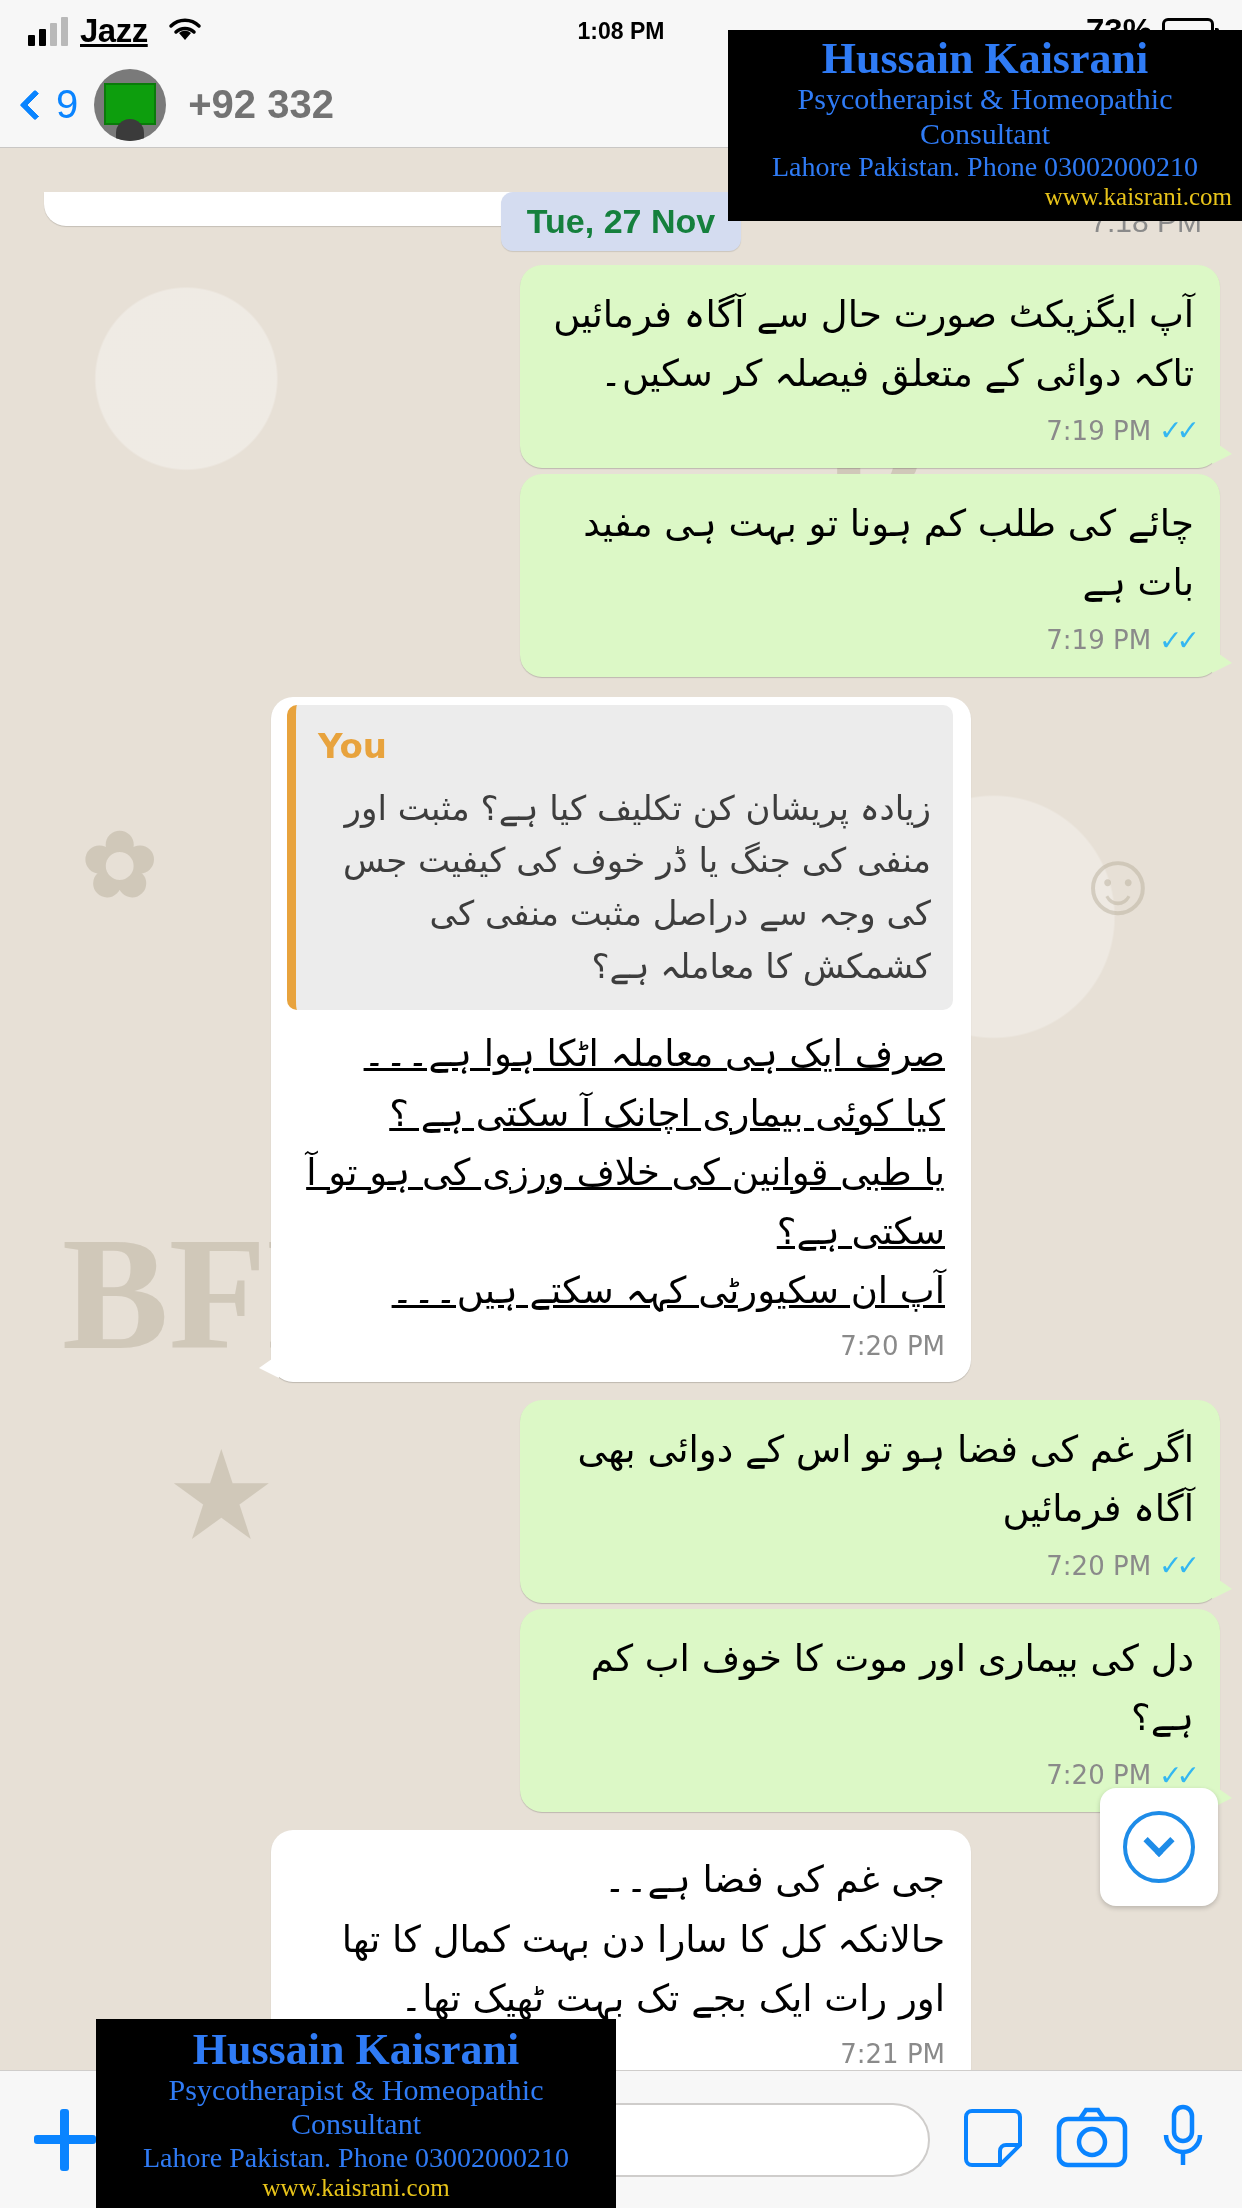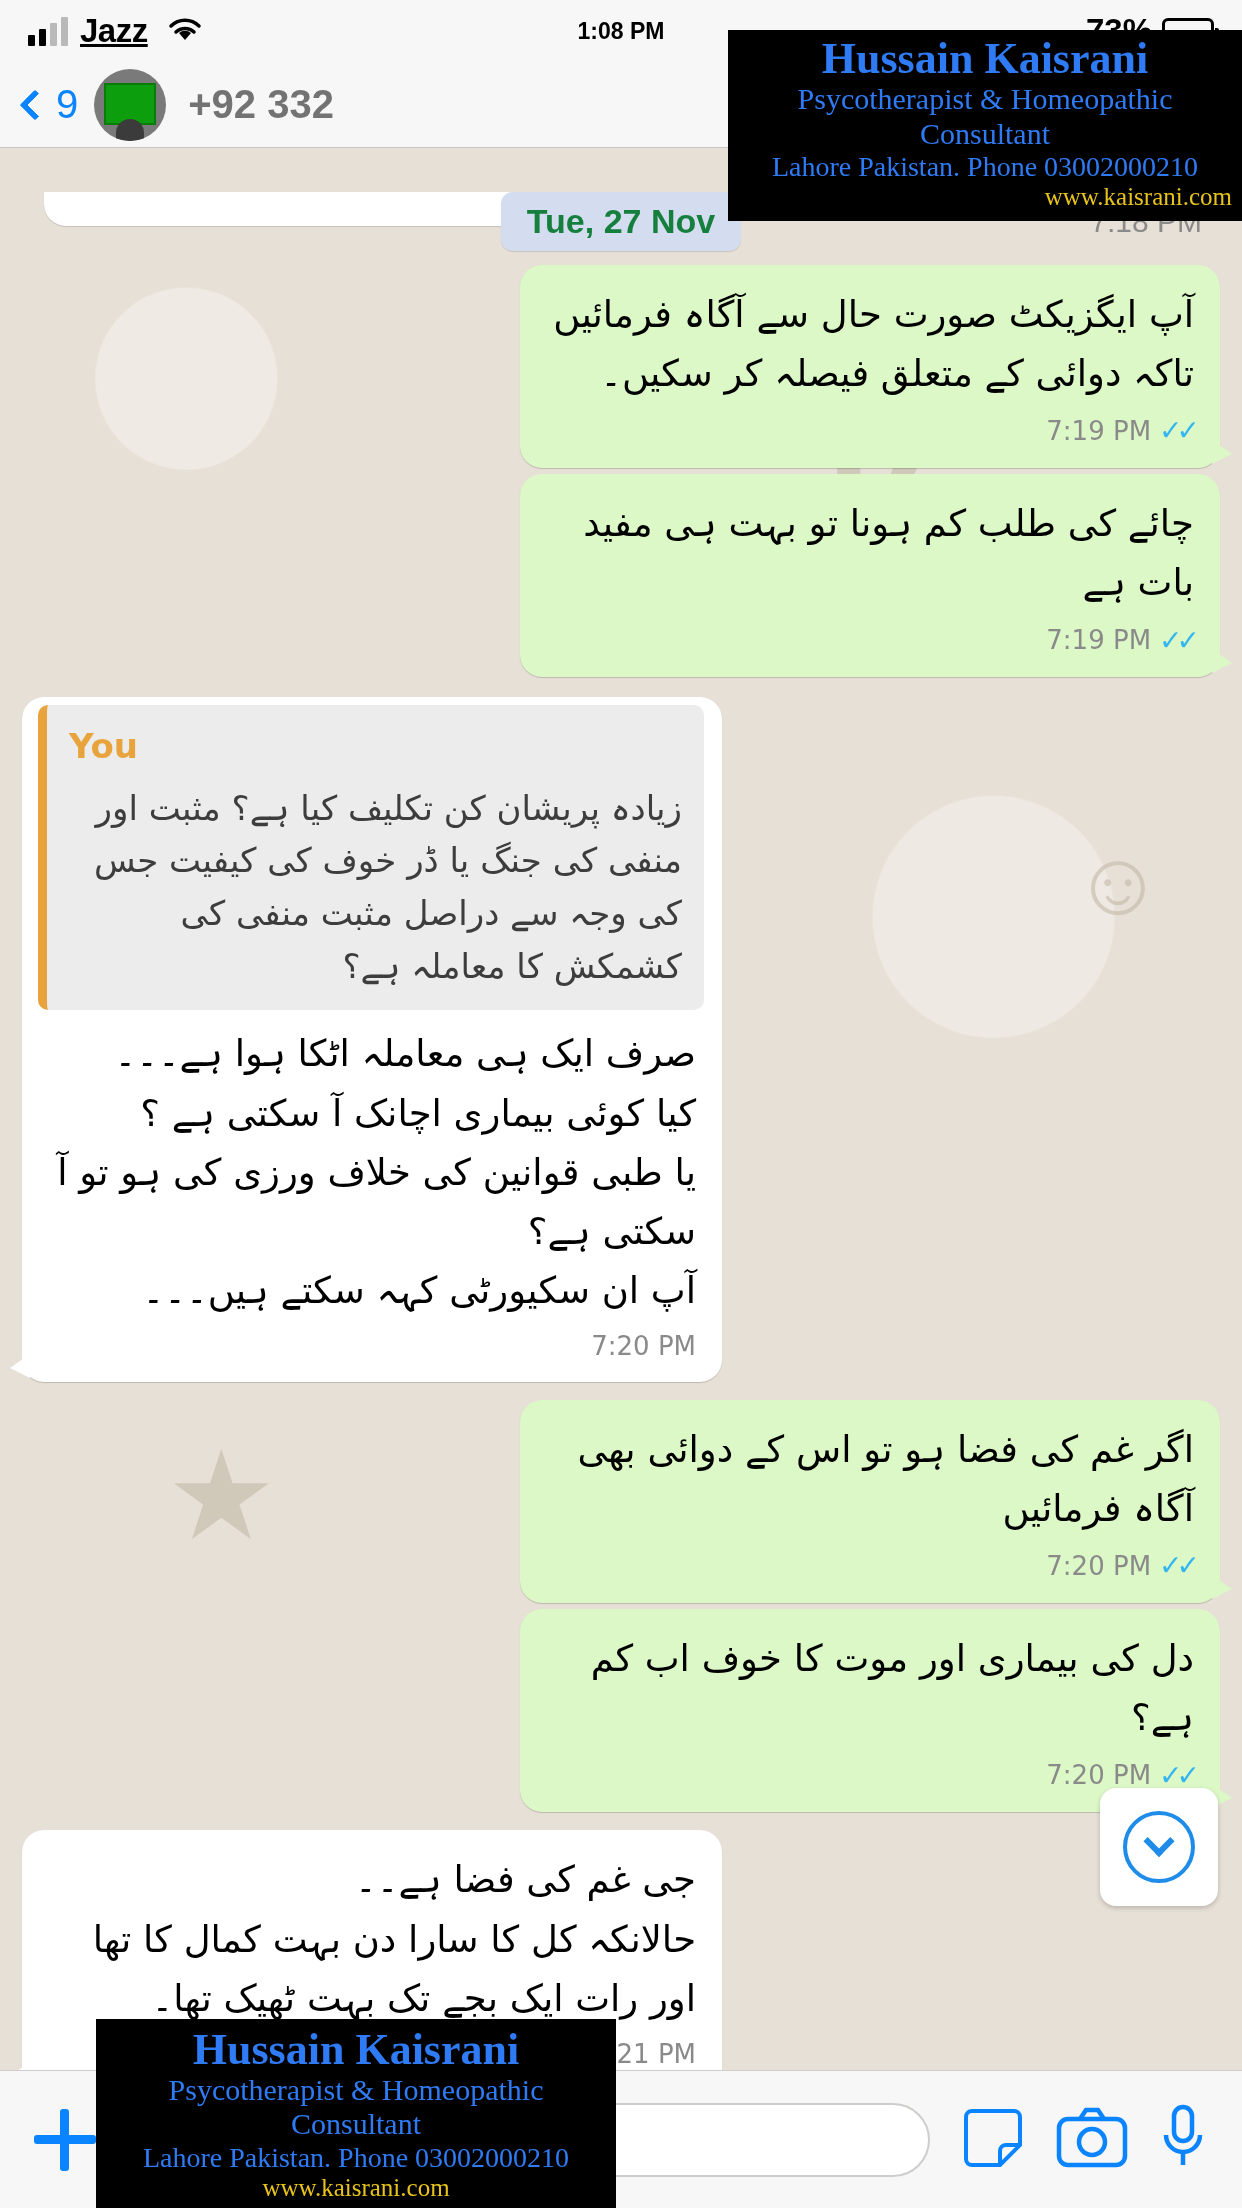--- a/index.html
+++ b/index.html
@@ -148,21 +148,21 @@
   .doodle {
     position: absolute;
     color: rgba(190,180,163,0.55);
     font-family: "Liberation Serif", serif;
     font-weight: bold;
     pointer-events: none;
     user-select: none;
   }
 
   .row { display: flex; margin-bottom: 6px; position: relative; }
-  .row.left { justify-content: flex-start; }
+  .row.left { justify-content: center; }
   .row.right { justify-content: flex-end; }
 
   .bubble {
     position: relative;
     max-width: 700px;
     border-radius: 22px;
     padding: 20px 26px 14px;
     box-shadow: 0 1px 1px rgba(0,0,0,0.18);
     font-size: 38px;
     line-height: 1.45;
@@ -399,21 +399,21 @@
           </div>
         </div>
       </div>
 
       <div class="row left" style="margin-top:20px;">
         <div class="bubble in urdu tail-l" style="max-width:700px; padding-top:12px;">
           <div class="quote">
             <div class="qname">You</div>
             <div class="qtext">زیادہ پریشان کن تکلیف کیا ہے؟ مثبت اور منفی کی جنگ یا ڈر خوف کی کیفیت جس کی وجہ سے دراصل مثبت منفی کی کشمکش کا معاملہ ہے؟</div>
           </div>
-          <div style="white-space:pre-line;">صرف ایک ہی معاملہ اٹکا ہوا ہے۔۔۔
+          <div style="white-space:pre-line;text-decoration:underline;">صرف ایک ہی معاملہ اٹکا ہوا ہے۔۔۔
 کیا کوئی بیماری اچانک آ سکتی ہے ؟
 یا طبی قوانین کی خلاف ورزی کی ہو تو آ سکتی ہے؟
 آپ ان سکیورٹی کہہ سکتے ہیں۔۔۔</div>
           <div class="meta">
             <span>7:20 PM</span>
           </div>
         </div>
       </div>
 
       <div class="row right" style="margin-top:18px;">

